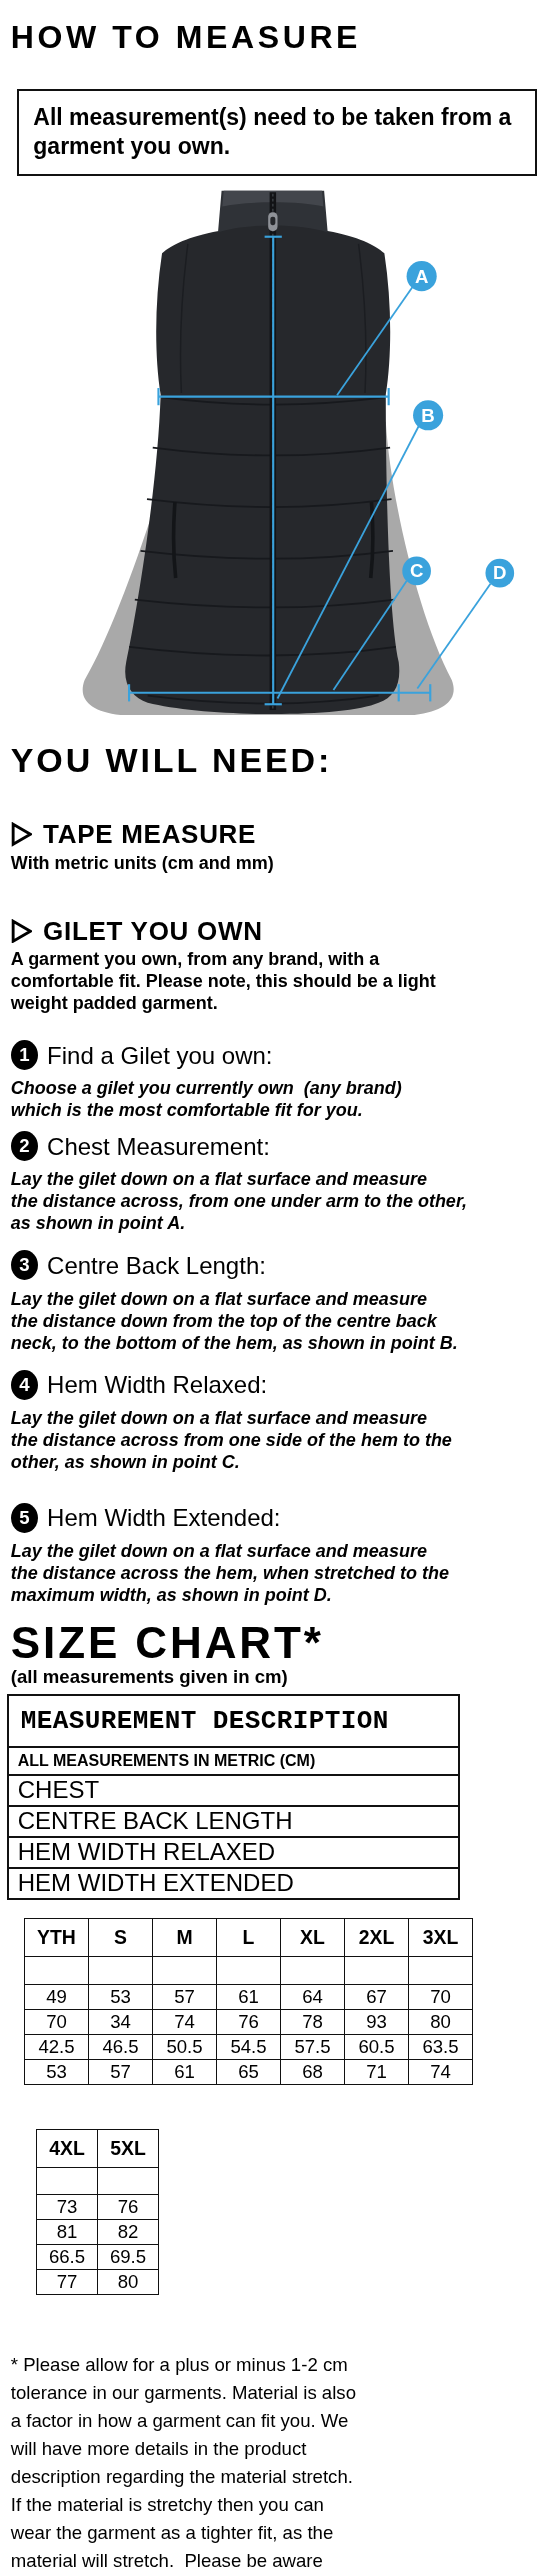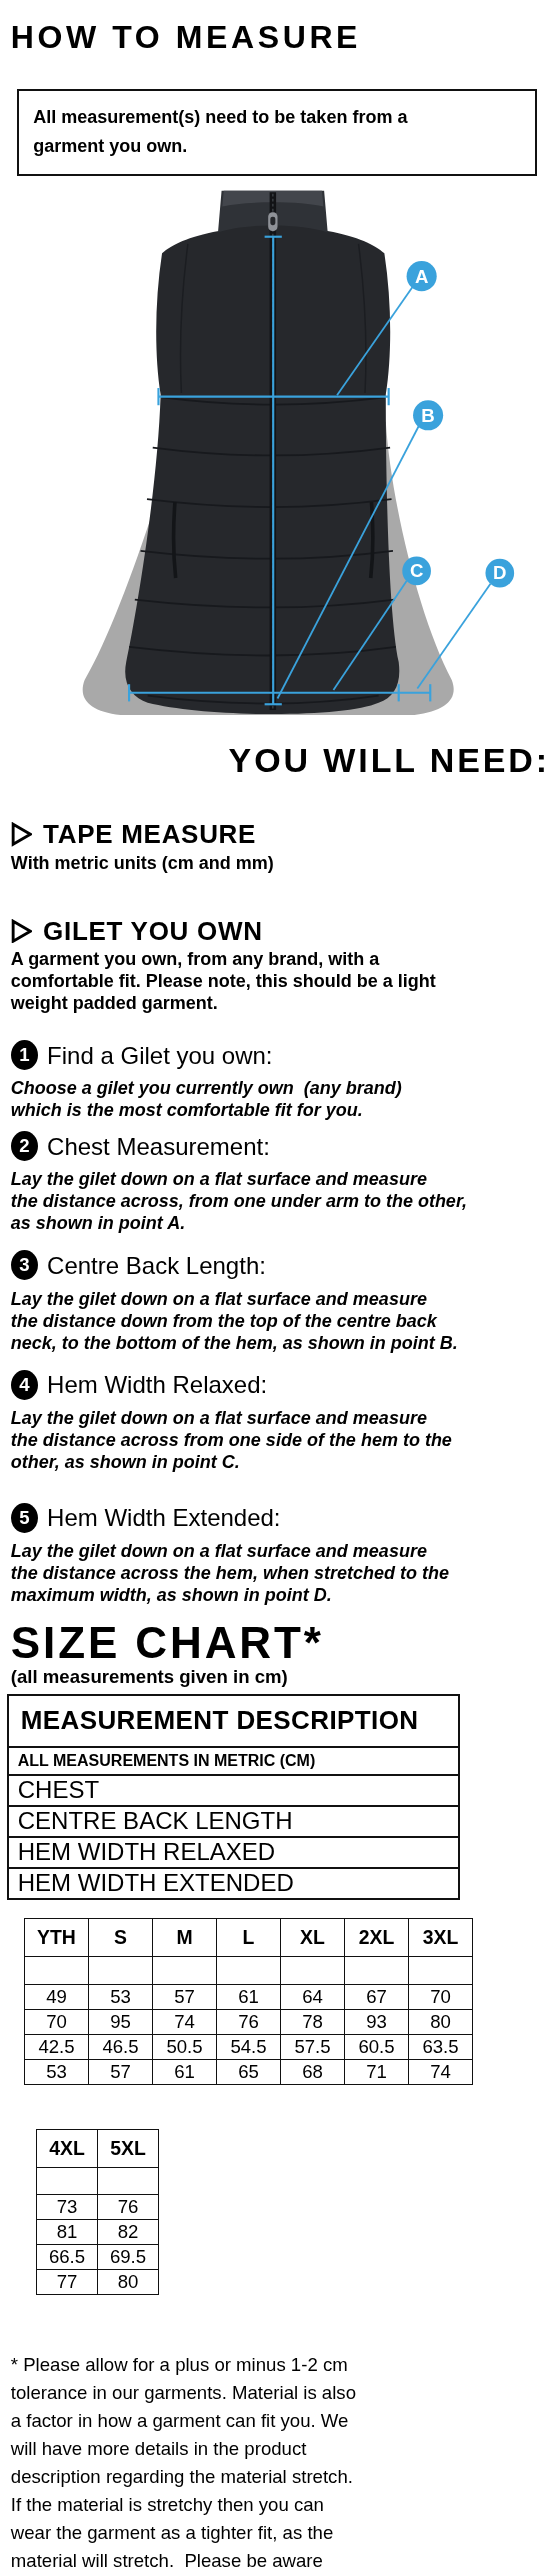--- a/index.html
+++ b/index.html
@@ -2,43 +2,43 @@
 <html style="font-size:11.5px"><head>
 <meta charset="utf-8">
 <style>
   html,body{margin:0;padding:0;}
   body{
     width:550px;height:2576px;background:#ffffff;color:#000;
     font-family:"Liberation Sans",sans-serif;overflow:hidden;position:relative;
   }
   .h1{font-size:32px;font-weight:bold;letter-spacing:3.6px;line-height:47px;margin:14.3px 0 0 10.8px;white-space:nowrap;}
   .notice-box{margin:28px 0 0 17px;width:520px;box-sizing:border-box;border:2.9px solid #111;
-    padding:12.2px 14.3px;font-weight:bold;font-size:18px;line-height:29px;white-space:pre-wrap;}
+    padding:12.2px 14.3px;font-weight:bold;font-size:23px;line-height:29px;white-space:pre-wrap;}
   .figure{margin-top:9.3px;line-height:0;}
-  .h2{font-size:34px;font-weight:bold;letter-spacing:2.9px;line-height:33px;margin:21.5px 0 0 10.8px;white-space:nowrap;text-align:right;}
+  .h2{font-size:34px;font-weight:bold;letter-spacing:2.9px;line-height:33px;margin:21.5px 0 0 10.8px;white-space:nowrap;}
   .need-item{margin:14.3px 0 0 10.8px;}
   .need-item.second{margin-top:16px;}
   .need-title-row{display:flex;align-items:center;gap:10.8px;margin-top:44px;}
   .need-title{font-size:26px;font-weight:bold;letter-spacing:0.7px;line-height:26px;}
   .tri{width:21.5px;height:24.4px;flex:0 0 auto;}
   .need-desc{margin:4.3px 0 0 0;font-size:18px;font-weight:bold;line-height:22px;white-space:pre-wrap;}
   .step{margin-left:10.8px;}
   .step.s1{margin-top:26px;} .step.s2{margin-top:10px;} .step.s3{margin-top:16px;}
   .step.s4{margin-top:16px;} .step.s5{margin-top:30px;}
   .step-head{display:flex;align-items:center;gap:9.3px;}
   .step-num{width:27px;height:30px;background:#000;color:#fff;border-radius:50%;
     font-size:18.6px;font-weight:bold;display:flex;align-items:center;justify-content:center;flex:0 0 auto;}
   .step-title{font-size:24px;font-weight:normal;line-height:29px;white-space:nowrap;}
   .step-desc{margin:7.2px 0 0 0;font-size:18px;font-weight:bold;line-height:22px;white-space:pre-wrap;font-style:italic;}
   .sc-h{font-size:44px;font-weight:bold;letter-spacing:2.9px;line-height:40px;margin:17px 0 0 10.8px;white-space:nowrap;}
   .sc-sub{font-size:18.6px;font-weight:bold;line-height:22px;margin:2.9px 0 0 10.8px;}
   table{border-collapse:collapse;}
   .desc-table{margin:5.7px 0 0 7.2px;width:453px;table-layout:fixed;}
   .desc-table td{border:2.2px solid #111;padding:0 0 0 8.6px;vertical-align:middle;}
-  .desc-table .dt-head{font-size:26px;font-weight:bold;height:50px;padding-left:11.5px;letter-spacing:0.4px;}
+  .desc-table .dt-head{font-size:26px;font-weight:bold;height:50px;padding-left:11.5px;letter-spacing:0.4px;font-family:Liberation Mono, monospace;}
   .desc-table .dt-metric{font-size:16px;font-weight:bold;height:26px;}
   .desc-table .dt-row{font-size:24px;font-weight:normal;height:29px;}
   .size-table{margin:18.6px 0 0 24px;text-align:center;}
   .size-table th{border:1.4px solid #111;width:61px;height:35px;font-size:19.4px;font-weight:bold;}
   .size-table td{border:1.4px solid #111;height:22px;font-size:18.6px;font-weight:normal;}
   .size-table tr.spacer td{height:24.4px;}
   .size-table.mini{margin:44px 0 0 36px;}
   .size-table.mini th{width:58px;}
   .footnote{margin:56px 0 0 10.8px;width:462px;font-size:18.6px;font-weight:normal;line-height:28px;white-space:pre-wrap;}
 </style>
@@ -242,21 +242,21 @@
       <td>49</td>
       <td>53</td>
       <td>57</td>
       <td>61</td>
       <td>64</td>
       <td>67</td>
       <td>70</td>
     </tr>
     <tr>
       <td>70</td>
-      <td>95</td>
+      <td>34</td>
       <td>74</td>
       <td>76</td>
       <td>78</td>
       <td>93</td>
       <td>80</td>
     </tr>
     <tr>
       <td>42.5</td>
       <td>46.5</td>
       <td>50.5</td>

